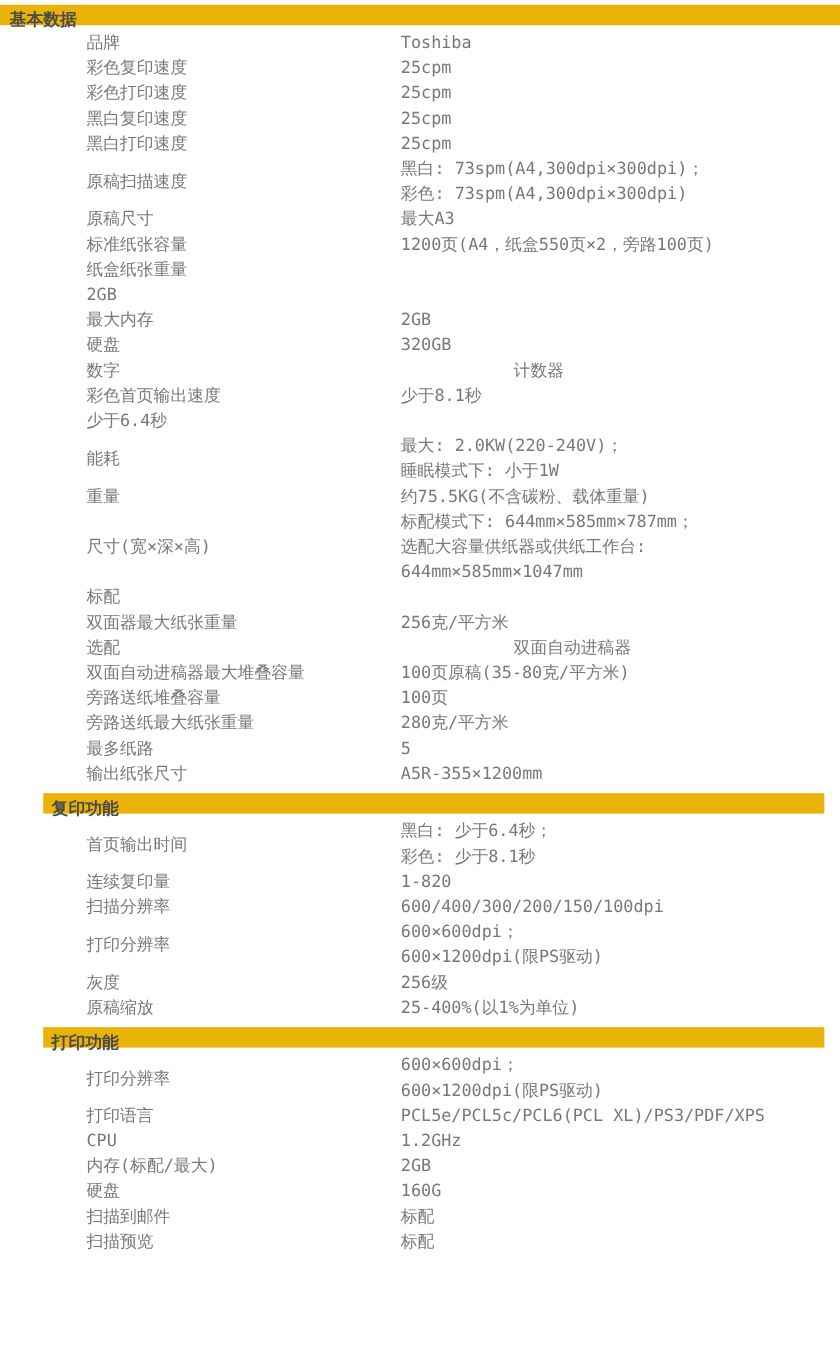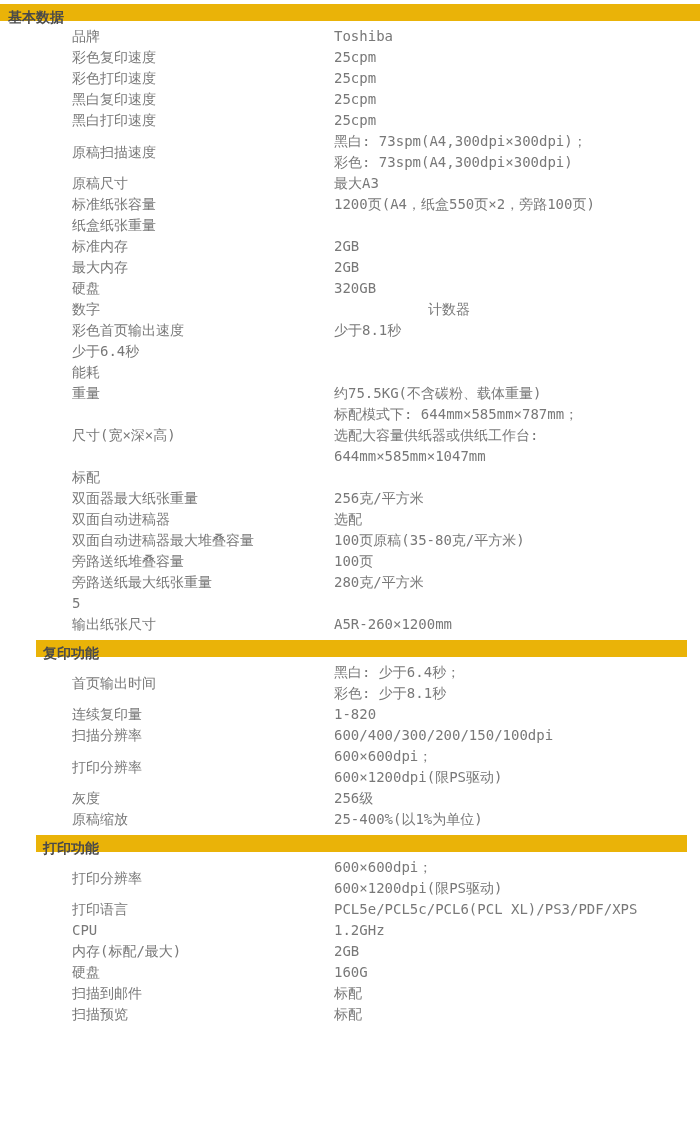--- a/index.html
+++ b/index.html
@@ -90,21 +90,20 @@
           <div class="cell value">最大A3</div>
         </div>
         <div class="row">
           <div class="cell label">标准纸张容量</div>
           <div class="cell value">1200页(A4，纸盒550页×2，旁路100页)</div>
         </div>
         <div class="row">
           <div class="cell label">纸盒纸张重量</div>
         </div>
         <div class="row">
-          <div class="cell label">标准内存</div>
           <div class="cell value">2GB</div>
         </div>
         <div class="row">
           <div class="cell label">最大内存</div>
           <div class="cell value">2GB</div>
         </div>
         <div class="row">
           <div class="cell label">硬盘</div>
           <div class="cell value">320GB</div>
         </div>
@@ -114,59 +113,62 @@
         </div>
         <div class="row">
           <div class="cell label">彩色首页输出速度</div>
           <div class="cell value">少于8.1秒</div>
         </div>
         <div class="row">
           <div class="cell value">少于6.4秒</div>
         </div>
         <div class="row">
           <div class="cell label">能耗</div>
+          <div class="cell value">最大: 2.0KW(220-240V)；
+睡眠模式下: 小于1W</div>
         </div>
         <div class="row">
           <div class="cell label">重量</div>
           <div class="cell value">约75.5KG(不含碳粉、载体重量)</div>
         </div>
         <div class="row">
           <div class="cell label">尺寸(宽×深×高)</div>
           <div class="cell value">标配模式下: 644mm×585mm×787mm；
 选配大容量供纸器或供纸工作台: 644mm×585mm×1047mm</div>
         </div>
         <div class="row">
           <div class="cell value">标配</div>
         </div>
         <div class="row">
           <div class="cell label">双面器最大纸张重量</div>
           <div class="cell value">256克/平方米</div>
         </div>
         <div class="row">
+          <div class="cell value">选配</div>
           <div class="cell label">双面自动进稿器</div>
-          <div class="cell value">选配</div>
         </div>
         <div class="row">
           <div class="cell label">双面自动进稿器最大堆叠容量</div>
           <div class="cell value">100页原稿(35-80克/平方米)</div>
         </div>
         <div class="row">
           <div class="cell label">旁路送纸堆叠容量</div>
           <div class="cell value">100页</div>
         </div>
         <div class="row">
           <div class="cell label">旁路送纸最大纸张重量</div>
           <div class="cell value">280克/平方米</div>
         </div>
         <div class="row">
+          <div class="cell label">最多纸路</div>
           <div class="cell value">5</div>
         </div>
         <div class="row">
           <div class="cell label">输出纸张尺寸</div>
-          <div class="cell value">A5R-260×1200mm</div>
+          <div class="cell value">A5R-355×1200mm</div>
         </div>
       </div>
   </div>
 
   <div class="section">
     <div class="section-bar indent">复印功能</div>
     <div class="rows">
         <div class="row">
           <div class="cell label">首页输出时间</div>
           <div class="cell value">黑白: 少于6.4秒；

